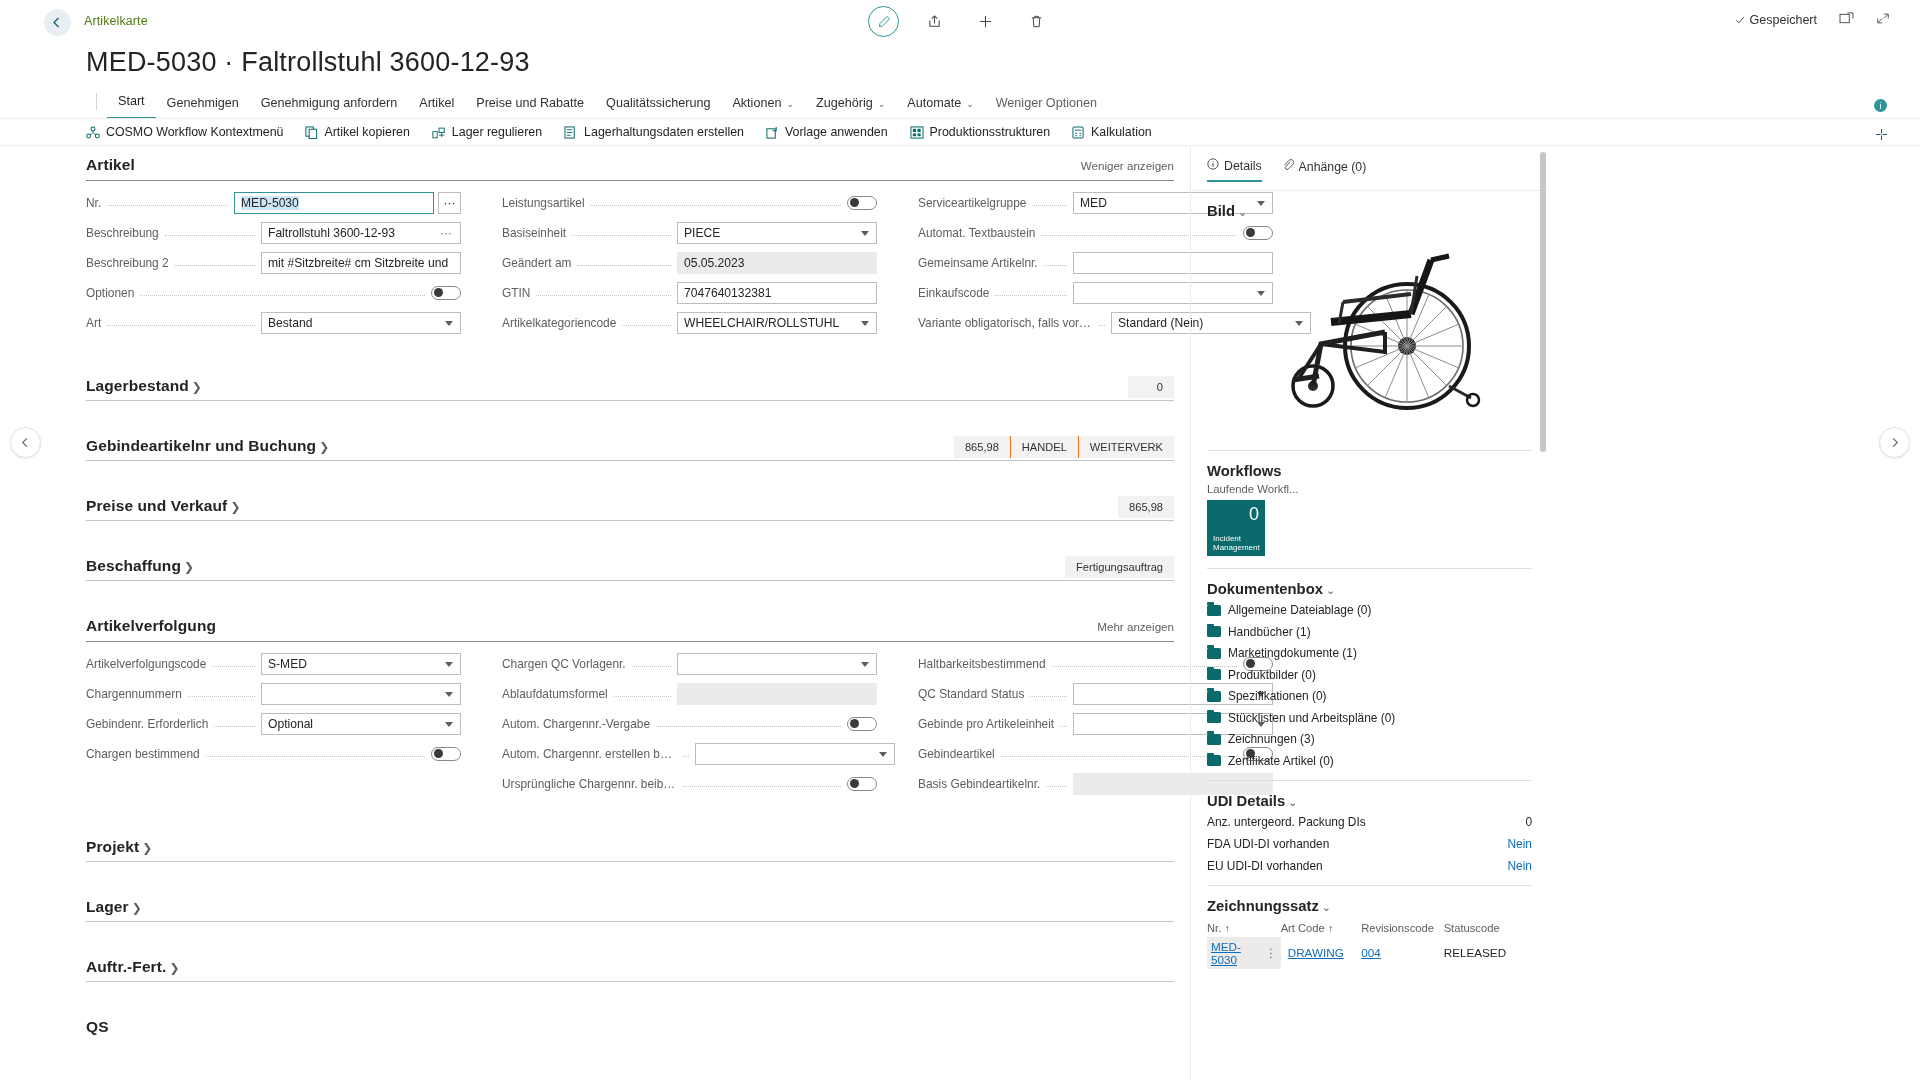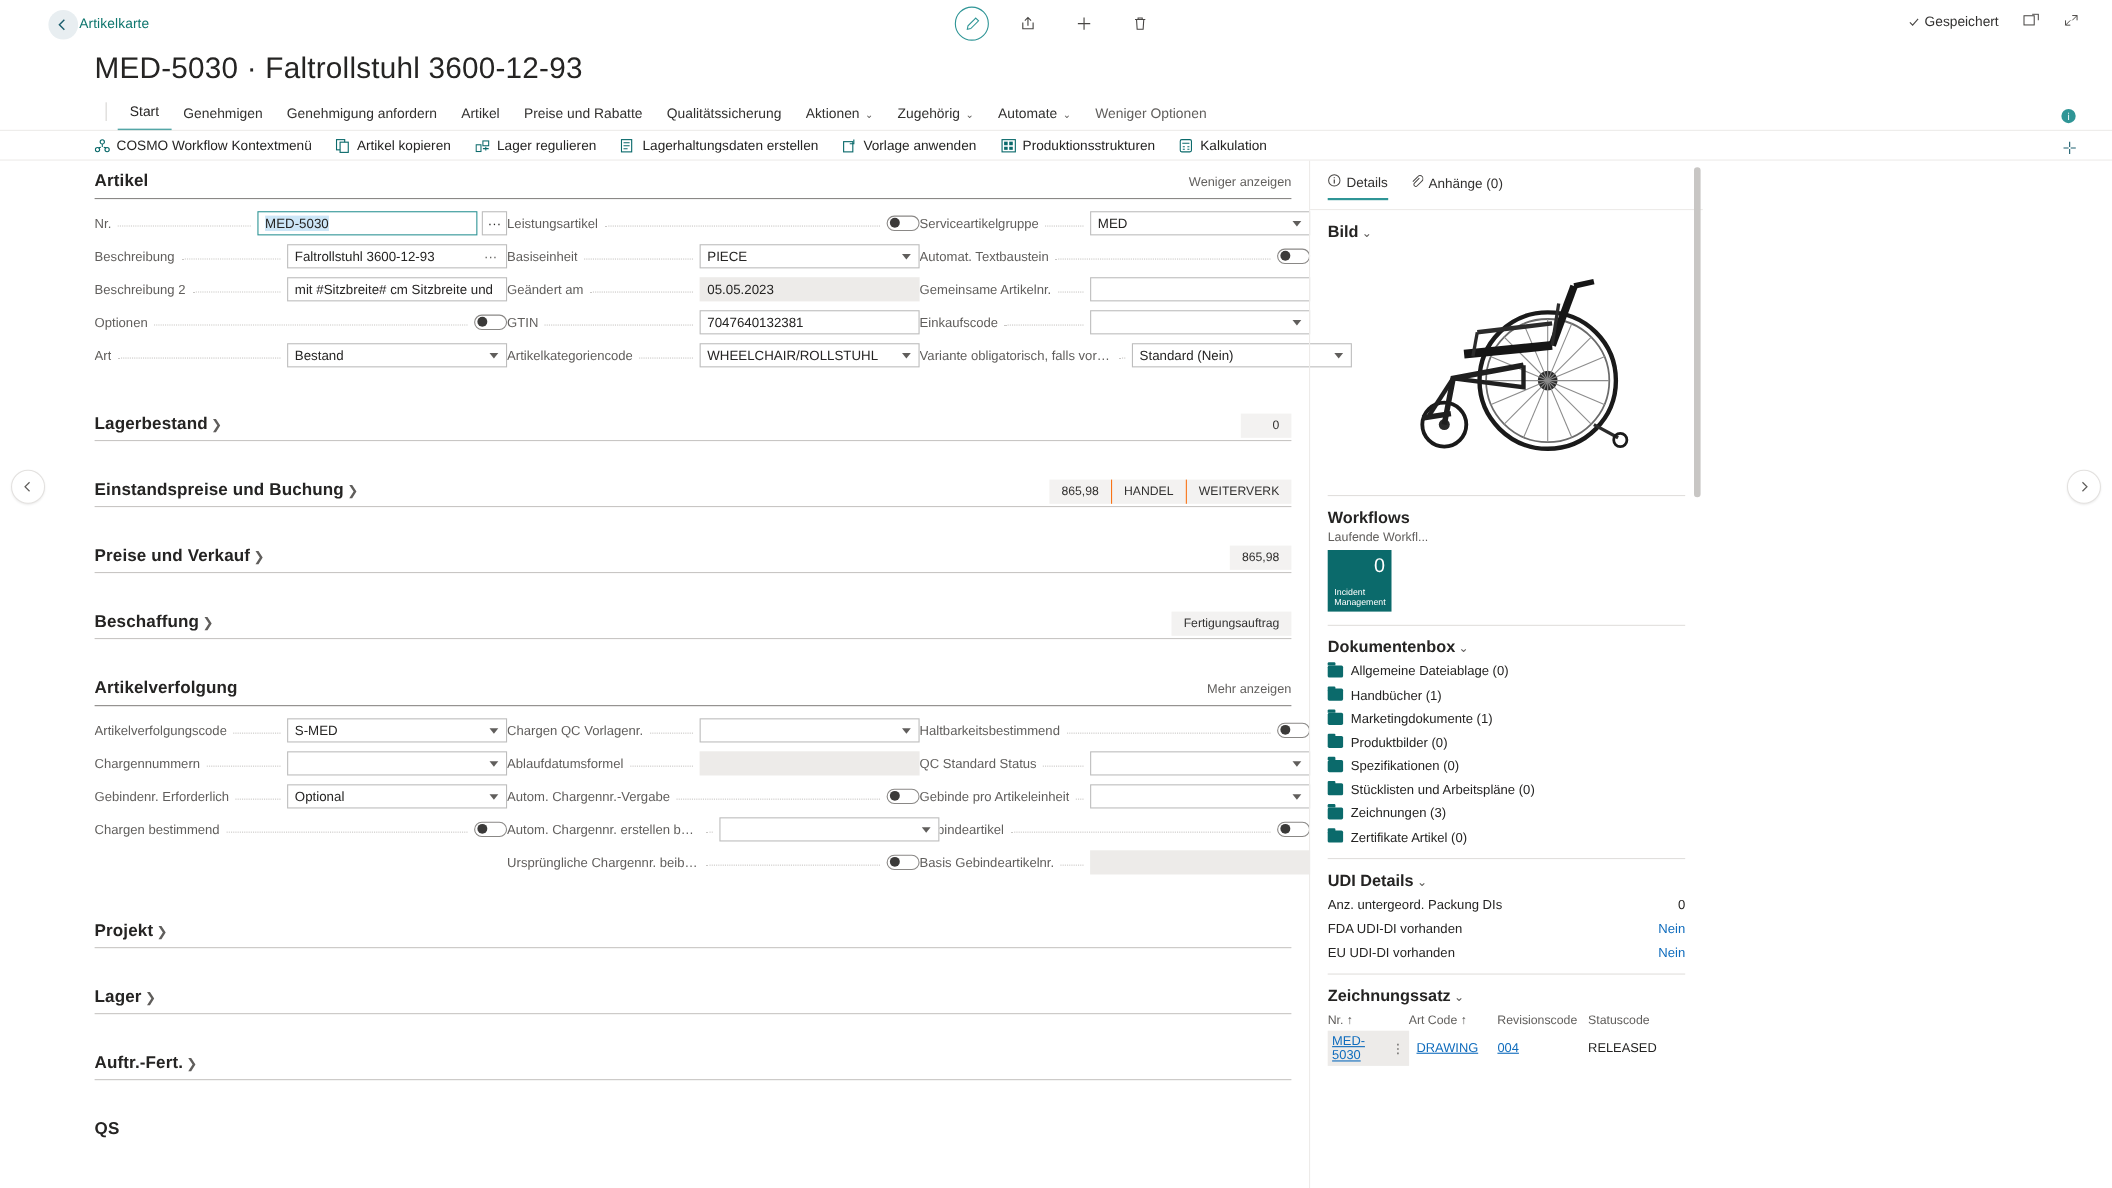--- a/index.html
+++ b/index.html
@@ -13,21 +13,21 @@
 
   
   .topbar { position:relative; height:42px; display:flex; align-items:center; padding-left:44px; }
   .back-btn {
     position:absolute; left:44px; top:9px;
     width:27px; height:27px; border-radius:50%;
     background:#e8eef1; display:flex; align-items:center; justify-content:center;
     cursor:pointer;
   }
   .back-btn svg { display:block; }
-  .crumb { margin-left:28px; font-size:12.5px; color:#0f766e; letter-spacing:.1px; }
+  .crumb { margin-left:40px; font-size:12.5px; color:#4d7c0f; letter-spacing:.1px; }
 
   .topcenter { position:absolute; left:50%; transform:translateX(-50%); top:6px; display:flex; align-items:center; gap:20px;}
   .circ-btn { width:31px; height:31px; border-radius:50%; border:1px solid #2f9596; display:flex; align-items:center; justify-content:center; cursor:pointer;}
   .plain-btn { width:31px; height:31px; display:flex; align-items:center; justify-content:center; cursor:pointer;}
 
   .topright { position:absolute; right:30px; top:12px; display:flex; align-items:center; gap:22px; font-size:12.5px; color:#323130;}
   .saved { display:flex; align-items:center; gap:5px; }
 
   
   .titlewrap { padding:2px 0 0 86px; }
@@ -95,21 +95,21 @@
     background:#f3f2f1; color:#323130; font-size:11.1px;
     padding:5px 11px; border-left:1px solid #f97316;
     white-space:nowrap;
   }
   .badge:first-child { border-left:none; }
   .badge.num { min-width:46px; text-align:right; }
 
   
   .fields {
     display:grid; grid-template-columns: 375px 375px 355px;
-    column-gap:0px; row-gap:0px; padding-top:10px;
+    column-gap:0px; row-gap:0px; padding-top:10px;gap:41px;
   }
   .fld { display:flex; align-items:center; height:23px; margin-bottom:7px; }
   .fld .lbl {
     font-size:11.9px; color:#605e5c; white-space:nowrap; flex:0 0 auto;
     max-width:175px; overflow:hidden; text-overflow:ellipsis;
   }
   .dots { flex:1 1 auto; border-bottom:1px dotted #c8c6c4; margin:0 6px 4px 6px; min-width:6px; height:10px;}
   .ctl { flex:0 0 auto; }
   .inp {
     width:200px; height:22px; border:1px solid #bdbdbd; background:#fff;
@@ -493,21 +493,21 @@
           <div class="sec-head">
             <div class="sec-title"><span>Lagerbestand</span><span class="caret">❯</span></div>
           </div>
           <div class="sec-rule light"></div>
           <div class="badges">
             <div class="badge num">0</div>
           </div>
         </div>
         <div class="collapsed">
           <div class="sec-head">
-            <div class="sec-title"><span>Einstandspreise und Buchung</span><span class="caret">❯</span></div>
+            <div class="sec-title"><span>Gebindeartikelnr und Buchung</span><span class="caret">❯</span></div>
           </div>
           <div class="sec-rule light"></div>
           <div class="badges">
             <div class="badge num">865,98</div>
             <div class="badge">HANDEL</div>
             <div class="badge">WEITERVERK</div>
           </div>
         </div>
         <div class="collapsed">
           <div class="sec-head">

